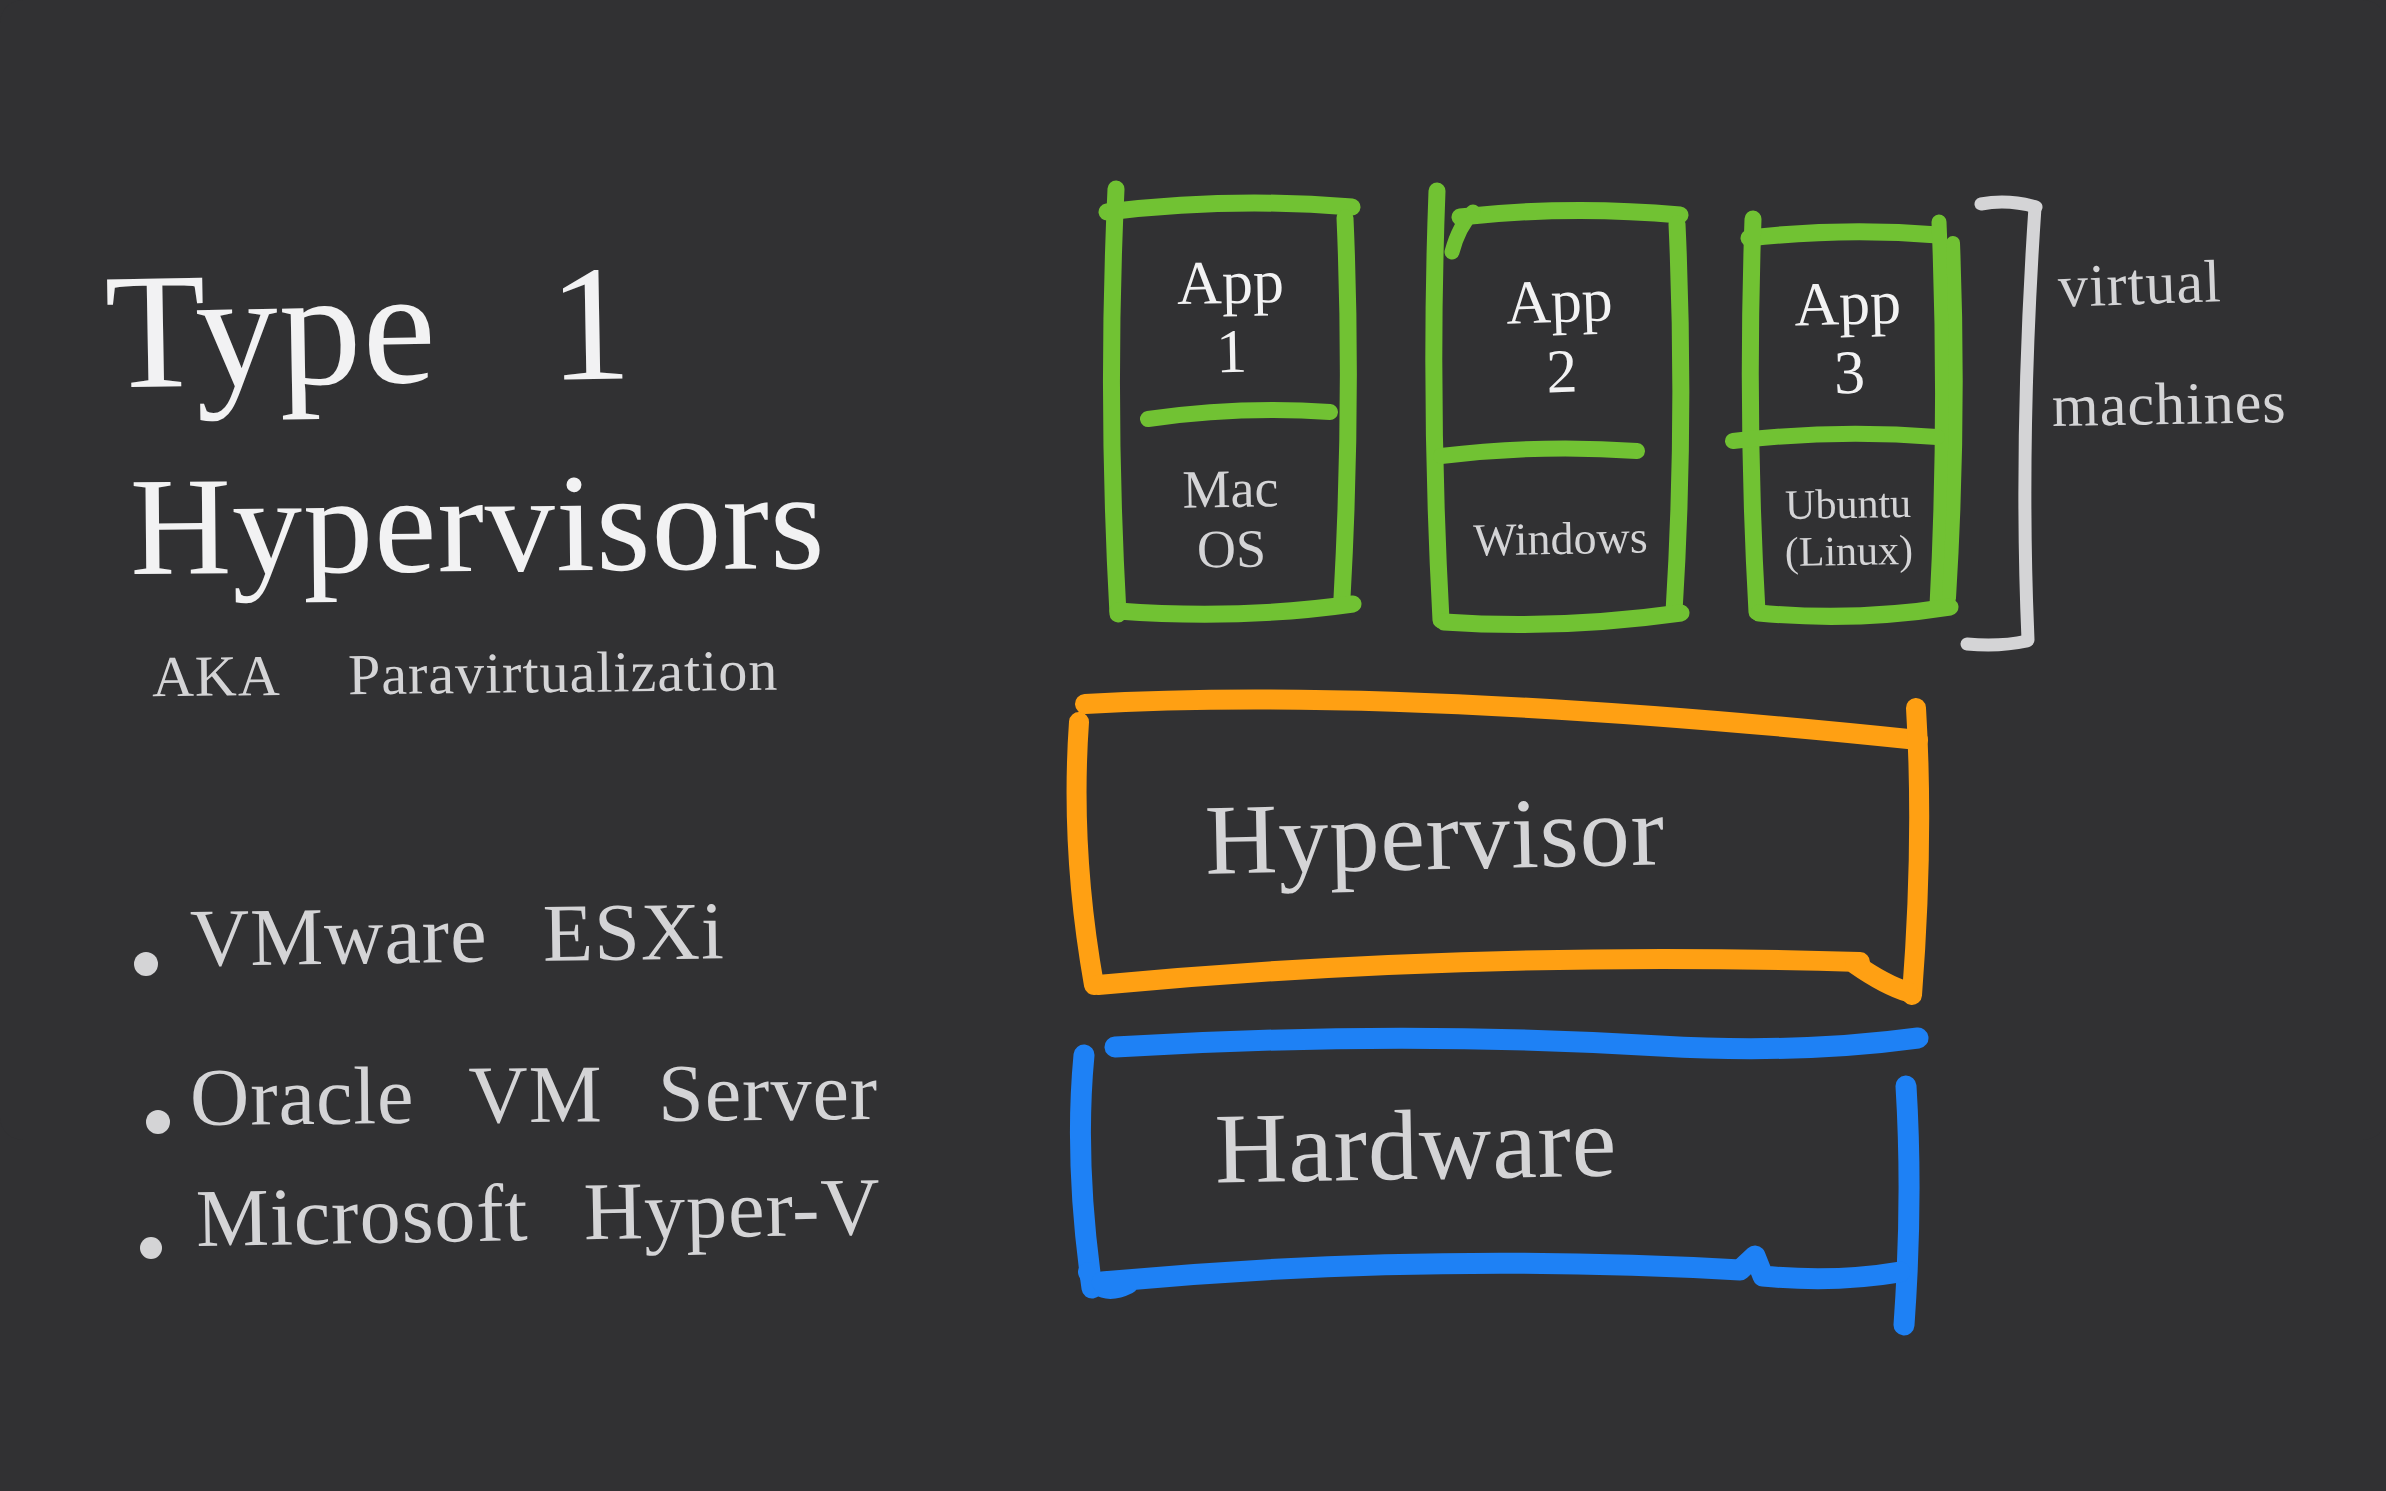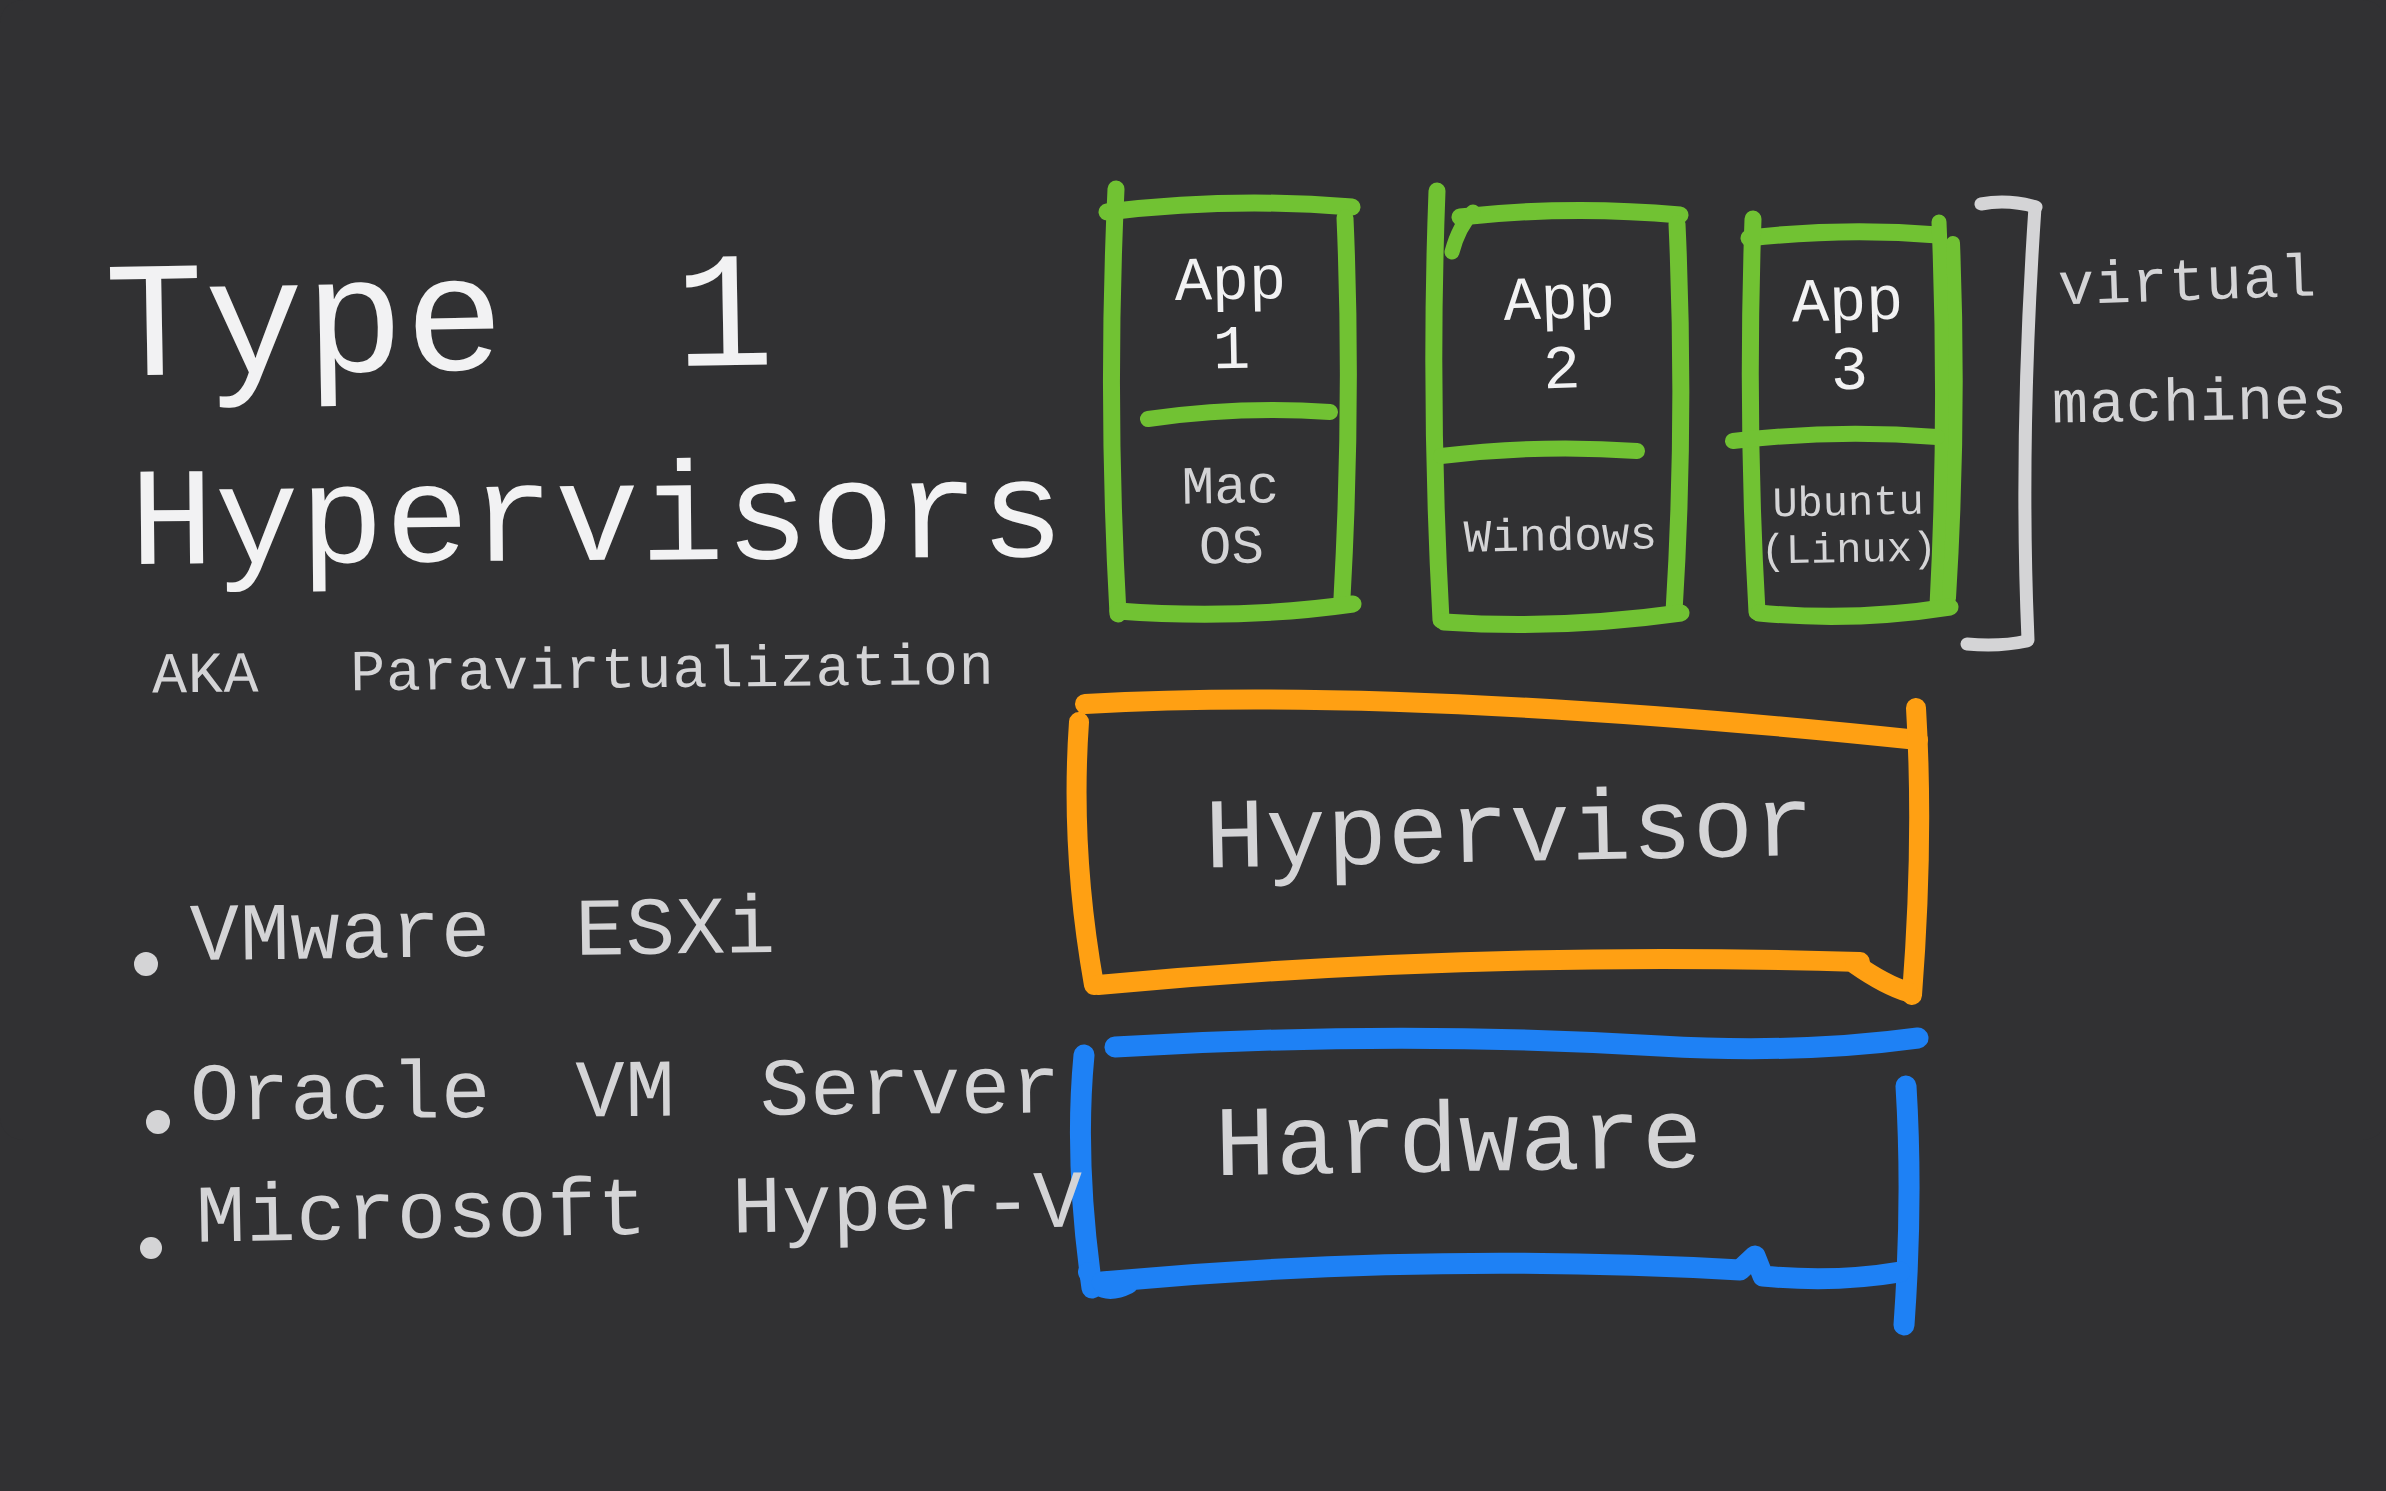--- a/index.html
+++ b/index.html
@@ -8,21 +8,21 @@
     background: var(--background, #313133);
     width: 2386px;
     height: 1491px;
     overflow: hidden;
   }
   #board {
     position: relative;
     width: 2386px;
     height: 1140px;
     background: var(--background, #313133);
-    font-family: Liberation Mono, monospace;
+    font-family: Liberation Serif, serif;
     border-radius: 23px;
   }
   #sketch {
     position: absolute;
     left: 0; top: 0;
     width: 2386px;
     height: 1491px;
   }
   .stroke-vm   { stroke: var(--vm-border);        fill: none; stroke-linecap: round; stroke-linejoin: round; }
   .stroke-hyp  { stroke: var(--hypervisor-border); fill: none; stroke-linecap: round; stroke-linejoin: round; }

